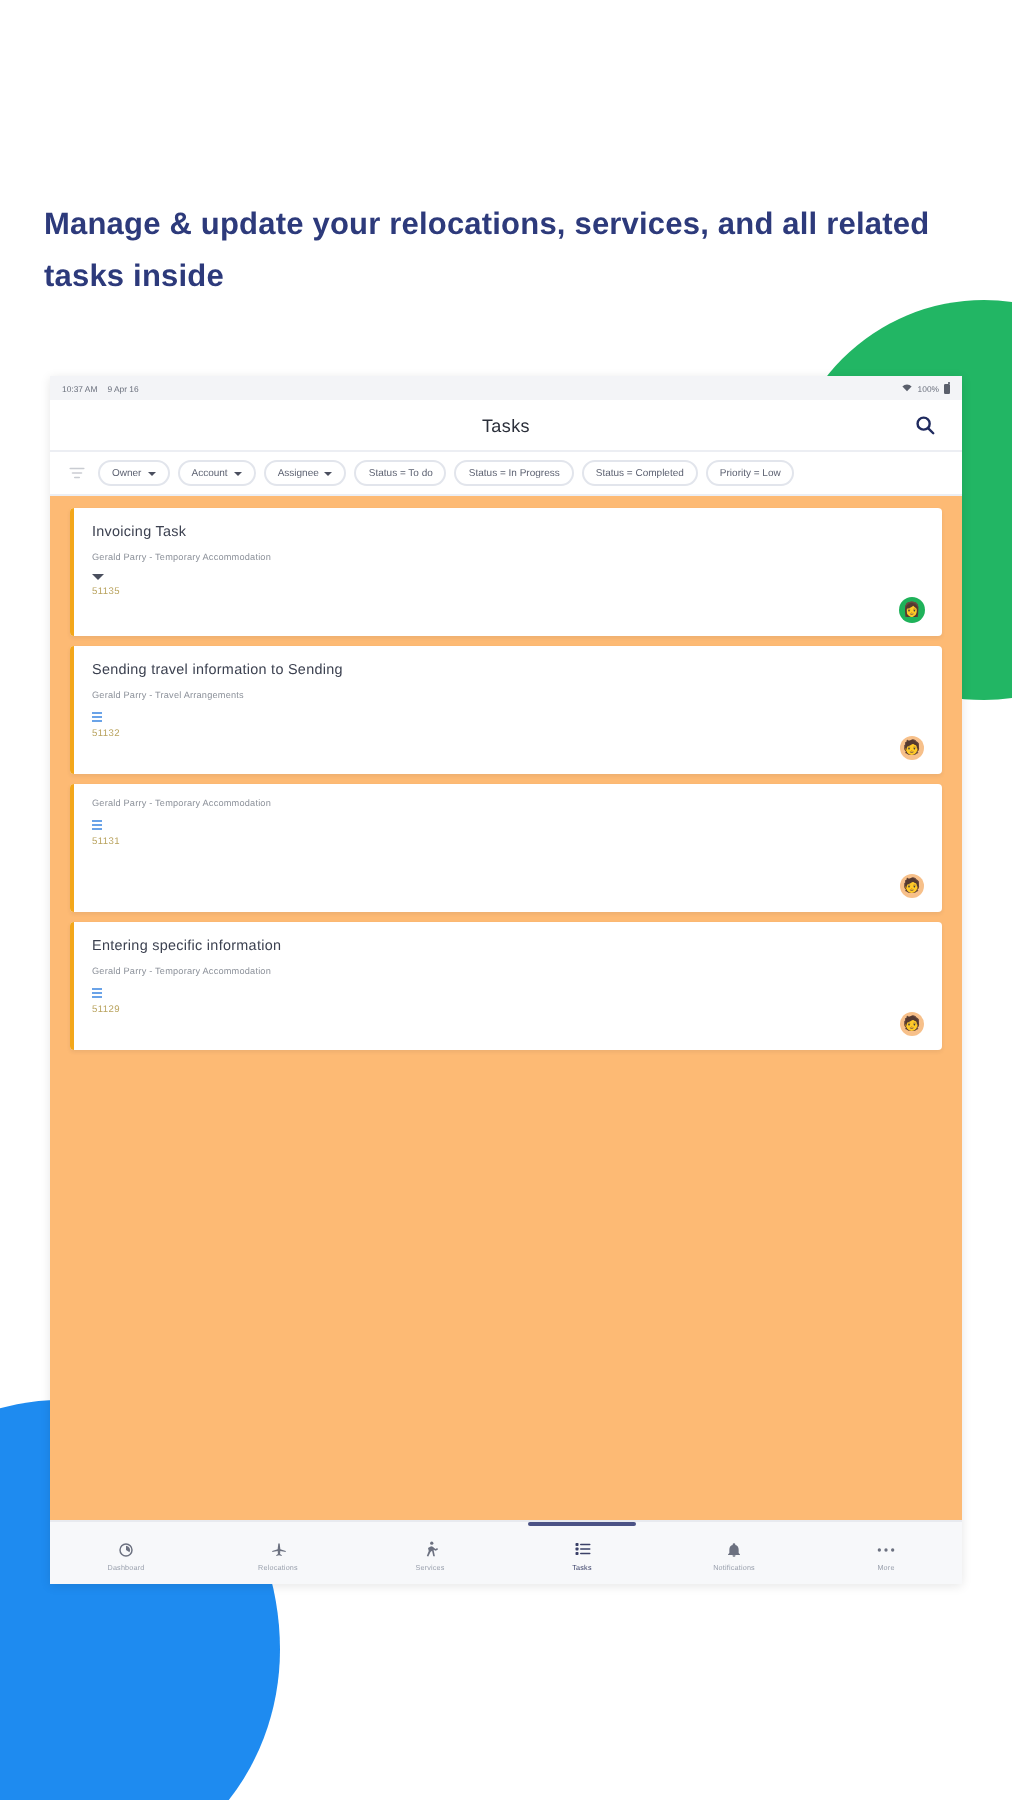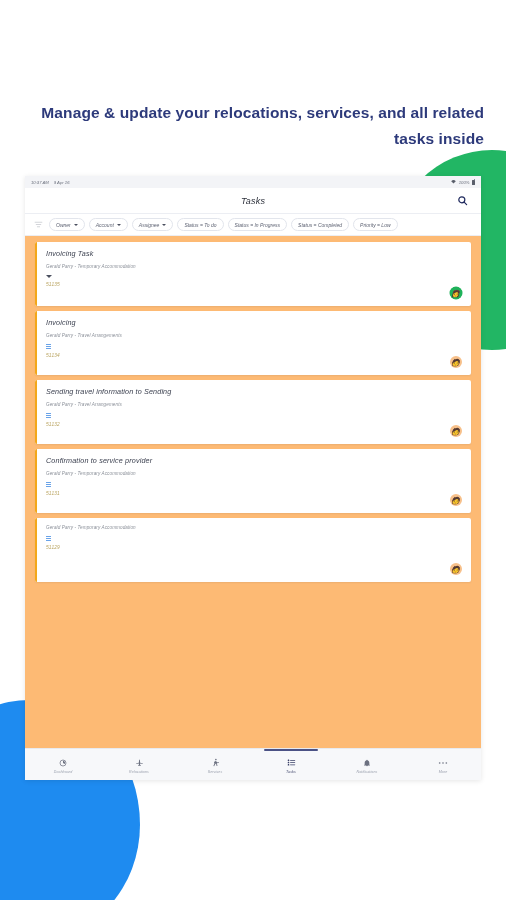--- a/index.html
+++ b/index.html
@@ -21,35 +21,35 @@
     position:absolute; left:-80px; bottom:-40px;
     width:220px; height:240px;
     background:#1e8bf0;
     border-radius:50% 50% 48% 52% / 46% 52% 48% 54%;
     z-index:0;
   }
 
   
   .headline{
     position:absolute; left:0; top:100px; width:506px;
-    text-align:right;
+    text-align:left;
     font-size:15.5px; font-weight:700; line-height:26px;
     color:#2d3a7b; letter-spacing:.1px;
     z-index:3; padding:0 22px;
   }
 
   
   .device{
-    position:absolute; left:25px; top:176px;
+    position:absolute; left:25px; top:188px;
     width:456px; height:604px;
     background:#fbfbfd;
     z-index:2;
     box-shadow:0 1px 5px rgba(0,0,0,.10);
     overflow:hidden;
-    display:flex; flex-direction:column;font-style:italic;
+    display:flex; flex-direction:column;
   }
 
   
   .statusbar{
     height:12px; flex:0 0 12px;
     background:#f3f4f7;
     display:flex; align-items:center; justify-content:space-between;
     padding:0 6px;
     font-size:4.2px; color:#6a6f7c;
   }
@@ -268,65 +268,52 @@
     <div class="card">
       <div class="card-title">Invoicing Task</div>
       <div class="card-sub">Gerald Parry - Temporary Accommodation</div>
       <div class="card-meta">
         <span class="meta-glyph chev"></span>
       </div>
       <div class="card-id">51135</div>
       <div class="avatar ring">👩</div>
     </div>
 
-    <div class="card">
-      <div class="card-title">Invoicing</div>
-      <div class="card-sub">Gerald Parry - Travel Arrangements</div>
-      <div class="card-meta">
-        <span class="meta-glyph">
-            <i></i>
-            <i></i>
-            <i></i>
-          </span>
-      </div>
-      <div class="card-id">51134</div>
-      <div class="avatar">🧑</div>
-    </div>
 
 
     <div class="card">
       <div class="card-title">Sending travel information to Sending</div>
       <div class="card-sub">Gerald Parry - Travel Arrangements</div>
       <div class="card-meta">
         <span class="meta-glyph">
             <i></i>
             <i></i>
             <i></i>
           </span>
       </div>
       <div class="card-id">51132</div>
       <div class="avatar">🧑</div>
     </div>
 
     <div class="card">
-      <div class="card-title">Confirmation to service provider</div>
       <div class="card-sub">Gerald Parry - Temporary Accommodation</div>
       <div class="card-meta">
         <span class="meta-glyph">
             <i></i>
             <i></i>
             <i></i>
           </span>
       </div>
       <div class="card-id">51131</div>
       <div class="avatar">🧑</div>
     </div>
 
 
     <div class="card">
+      <div class="card-title">Entering specific information</div>
       <div class="card-sub">Gerald Parry - Temporary Accommodation</div>
       <div class="card-meta">
         <span class="meta-glyph">
             <i></i>
             <i></i>
             <i></i>
           </span>
       </div>
       <div class="card-id">51129</div>
       <div class="avatar">🧑</div>

